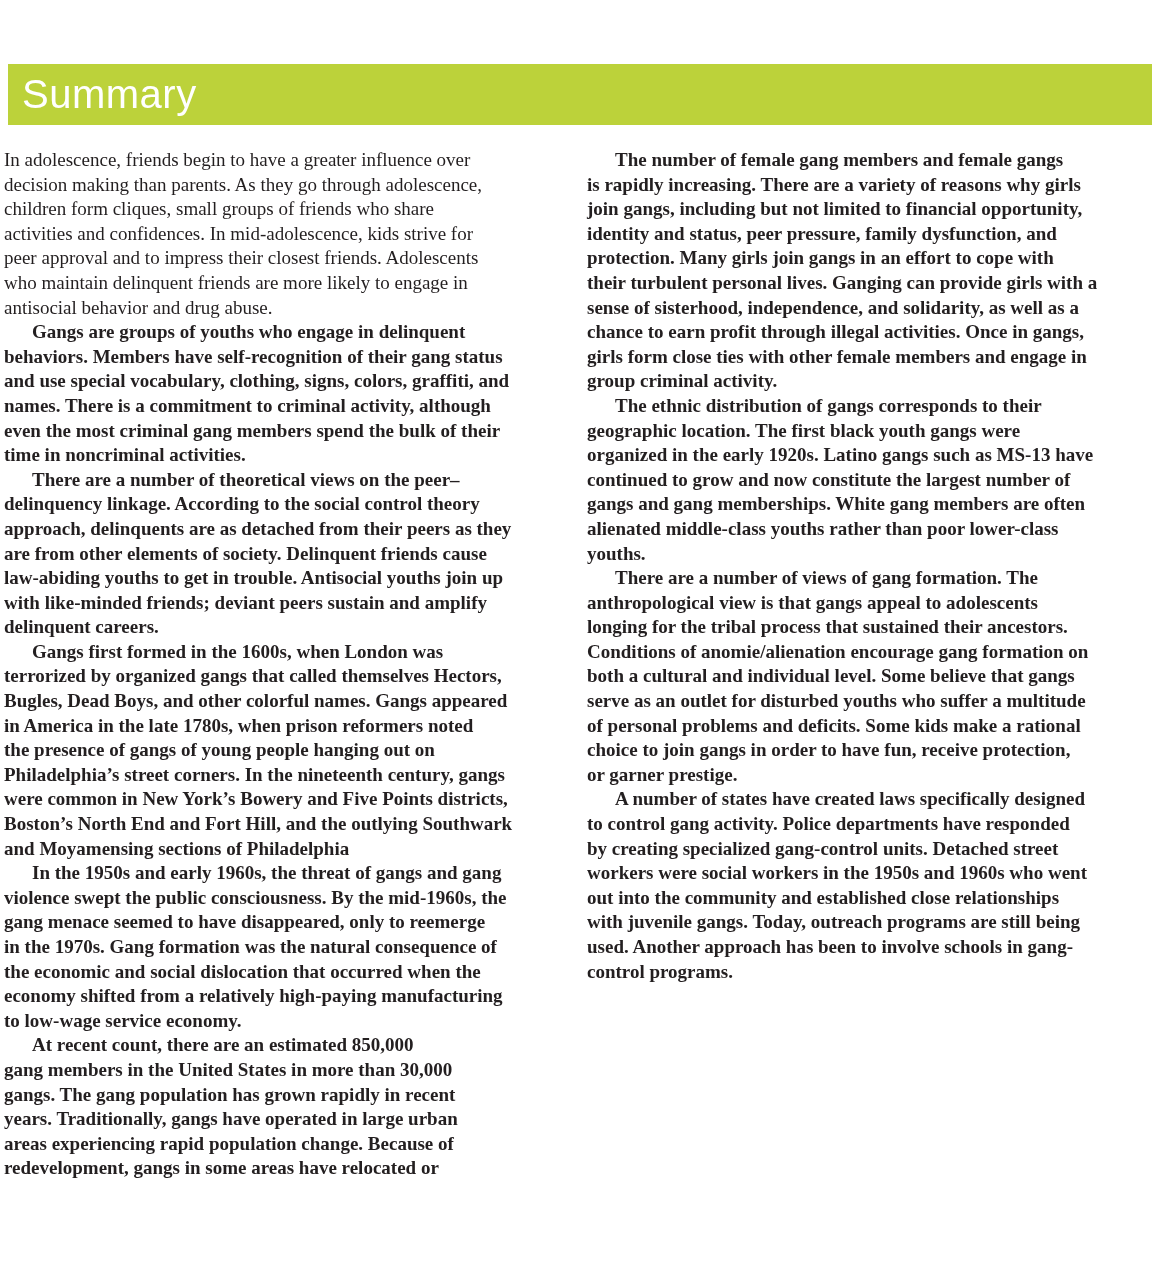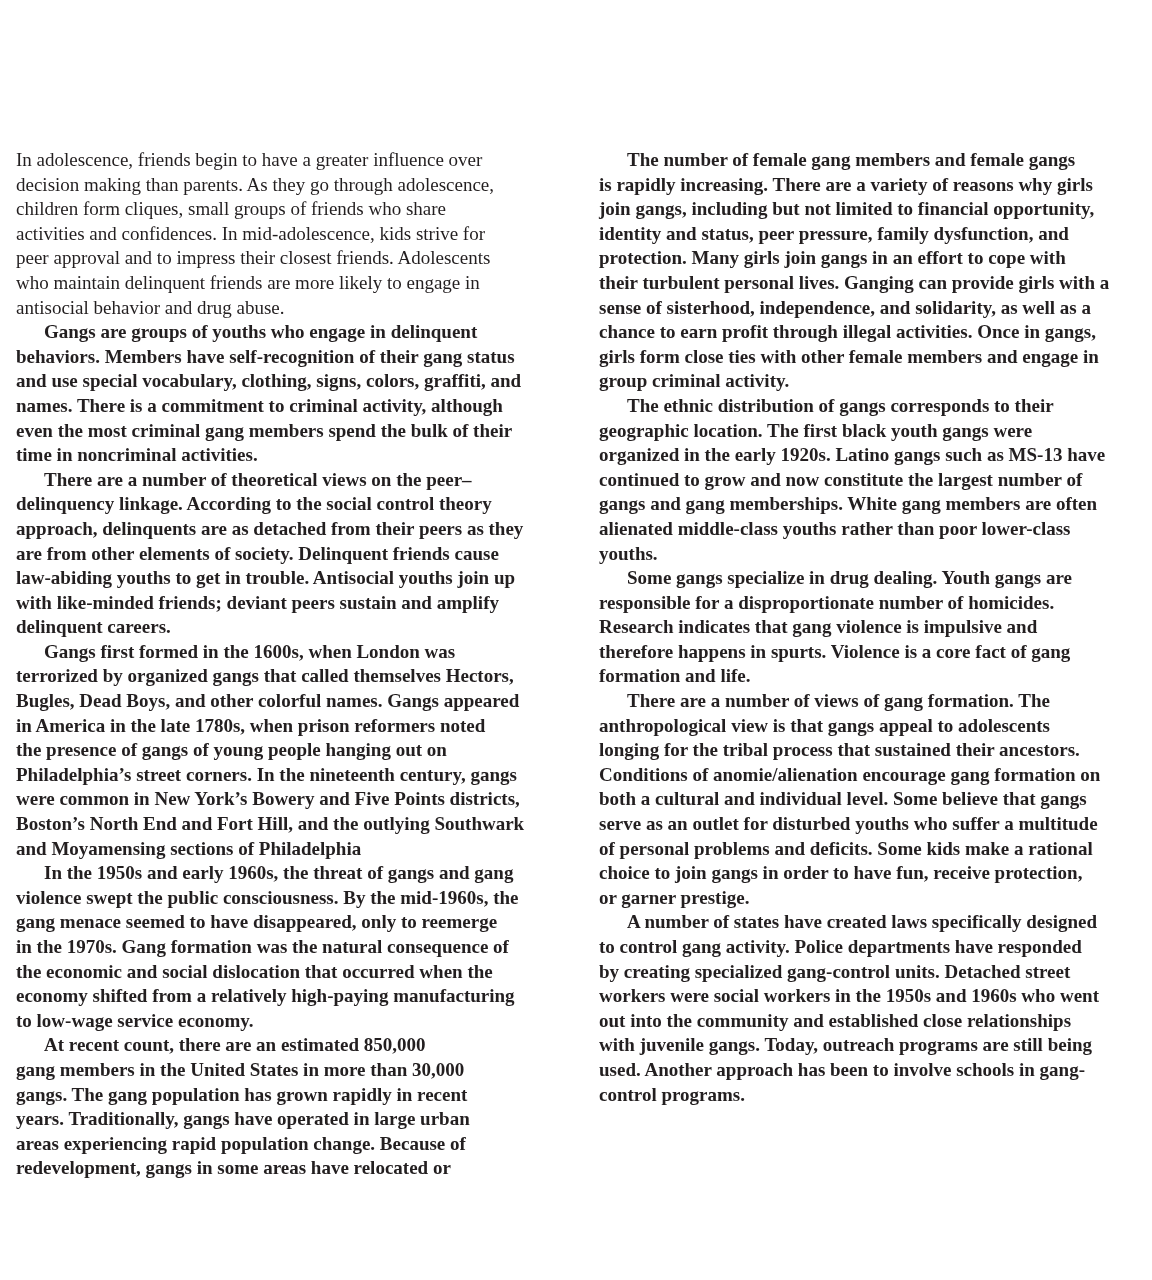--- a/index.html
+++ b/index.html
@@ -28,21 +28,21 @@
     font-size: 40px;
     letter-spacing: 0.5px;
     color: #ffffff;
     padding-left: 14px;
     line-height: 1;
     transform: translateY(-1px);
   }
   .columns {
     position: absolute;
     top: 148px;
-    left: 16px;
+    left: 4px;
     right: 0;
     display: flex;
     gap: 34px;
   }
   .col {
     width: 549px;
     flex: 0 0 549px;
   }
   .col p {
     margin: 0;
@@ -51,20 +51,23 @@
     white-space: pre;
     text-align: left;
   }
   .col p.indent { text-indent: 28px; font-weight: bold; }
 </style>
 </head>
 <body>
 
 <div class="page">
 
+  <div class="header-bar">
+    <span class="header-title">Summary</span>
+  </div>
 
   <div class="columns">
 
     <div class="col">
       <p>In adolescence, friends begin to have a greater influence over
 decision making than parents. As they go through adolescence,
 children form cliques, small groups of friends who share
 activities and confidences. In mid-adolescence, kids strive for
 peer approval and to impress their closest friends. Adolescents
 who maintain delinquent friends are more likely to engage in
@@ -117,25 +120,20 @@
 chance to earn profit through illegal activities. Once in gangs,
 girls form close ties with other female members and engage in
 group criminal activity.</p>
       <p class="indent">The ethnic distribution of gangs corresponds to their
 geographic location. The first black youth gangs were
 organized in the early 1920s. Latino gangs such as MS-13 have
 continued to grow and now constitute the largest number of
 gangs and gang memberships. White gang members are often
 alienated middle-class youths rather than poor lower-class
 youths.</p>
-      <p class="indent">Some gangs specialize in drug dealing. Youth gangs are
-responsible for a disproportionate number of homicides.
-Research indicates that gang violence is impulsive and
-therefore happens in spurts. Violence is a core fact of gang
-formation and life.</p>
       <p class="indent">There are a number of views of gang formation. The
 anthropological view is that gangs appeal to adolescents
 longing for the tribal process that sustained their ancestors.
 Conditions of anomie/alienation encourage gang formation on
 both a cultural and individual level. Some believe that gangs
 serve as an outlet for disturbed youths who suffer a multitude
 of personal problems and deficits. Some kids make a rational
 choice to join gangs in order to have fun, receive protection,
 or garner prestige.</p>
       <p class="indent">A number of states have created laws specifically designed

